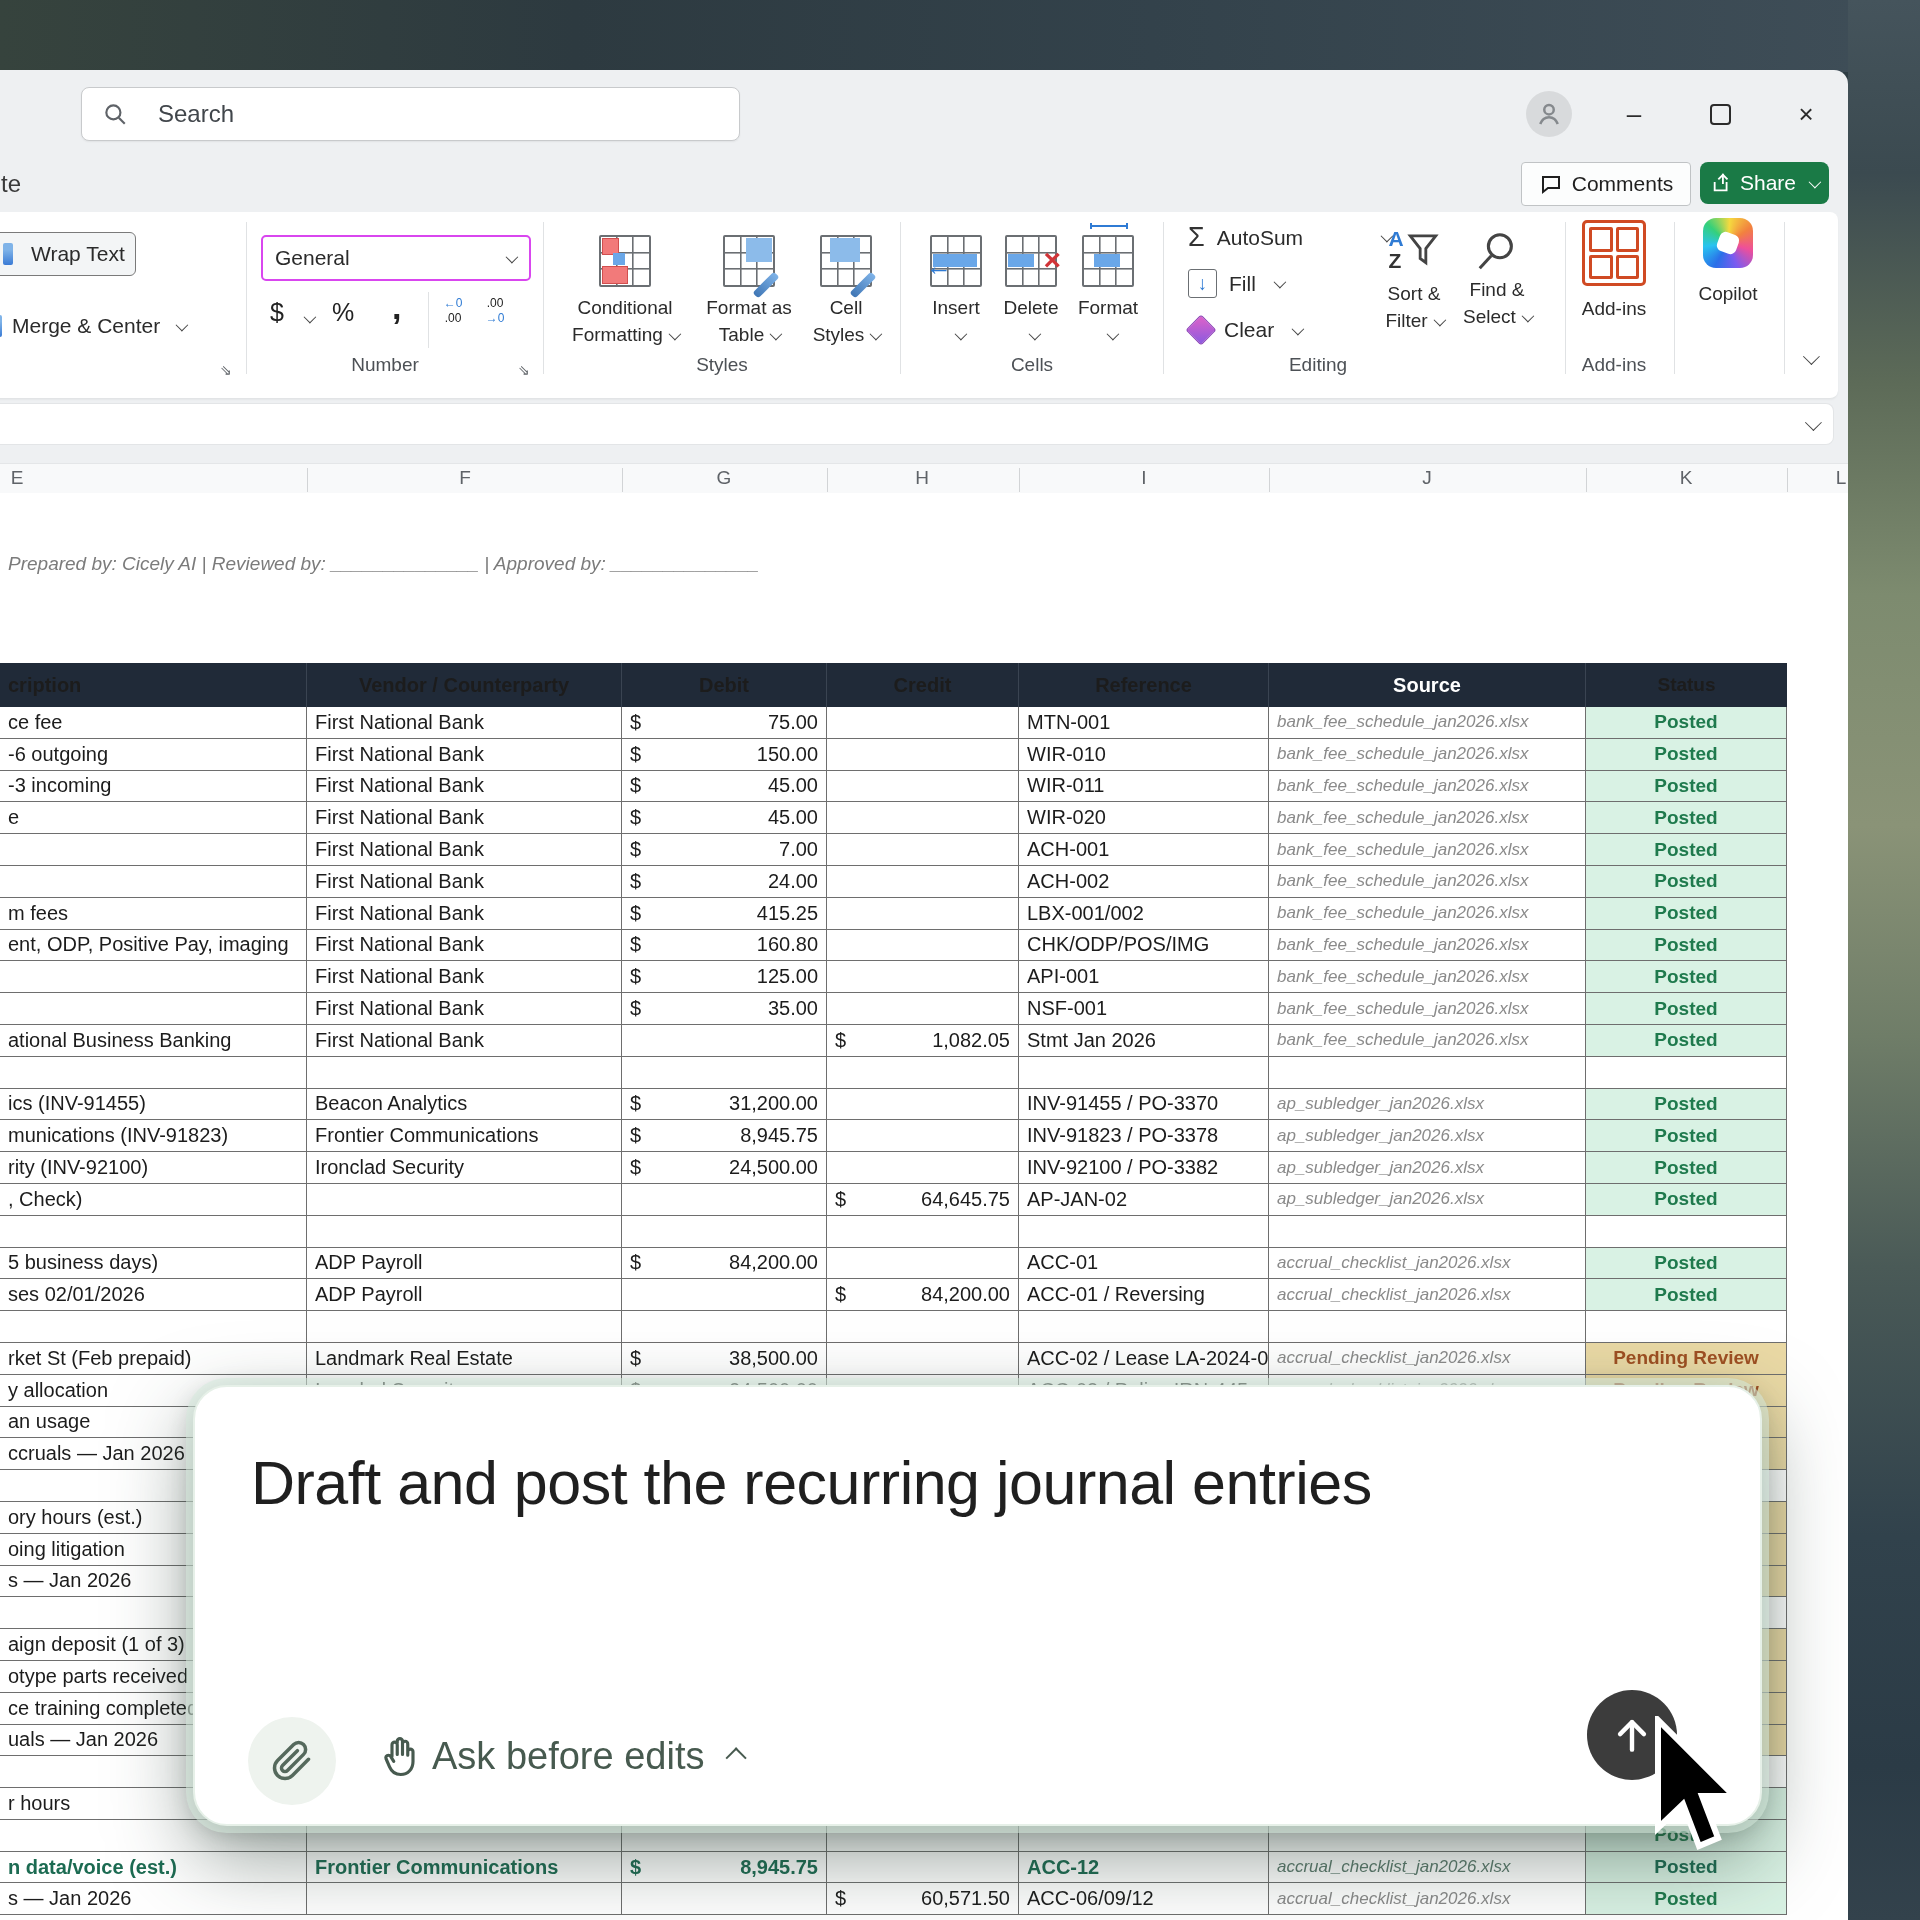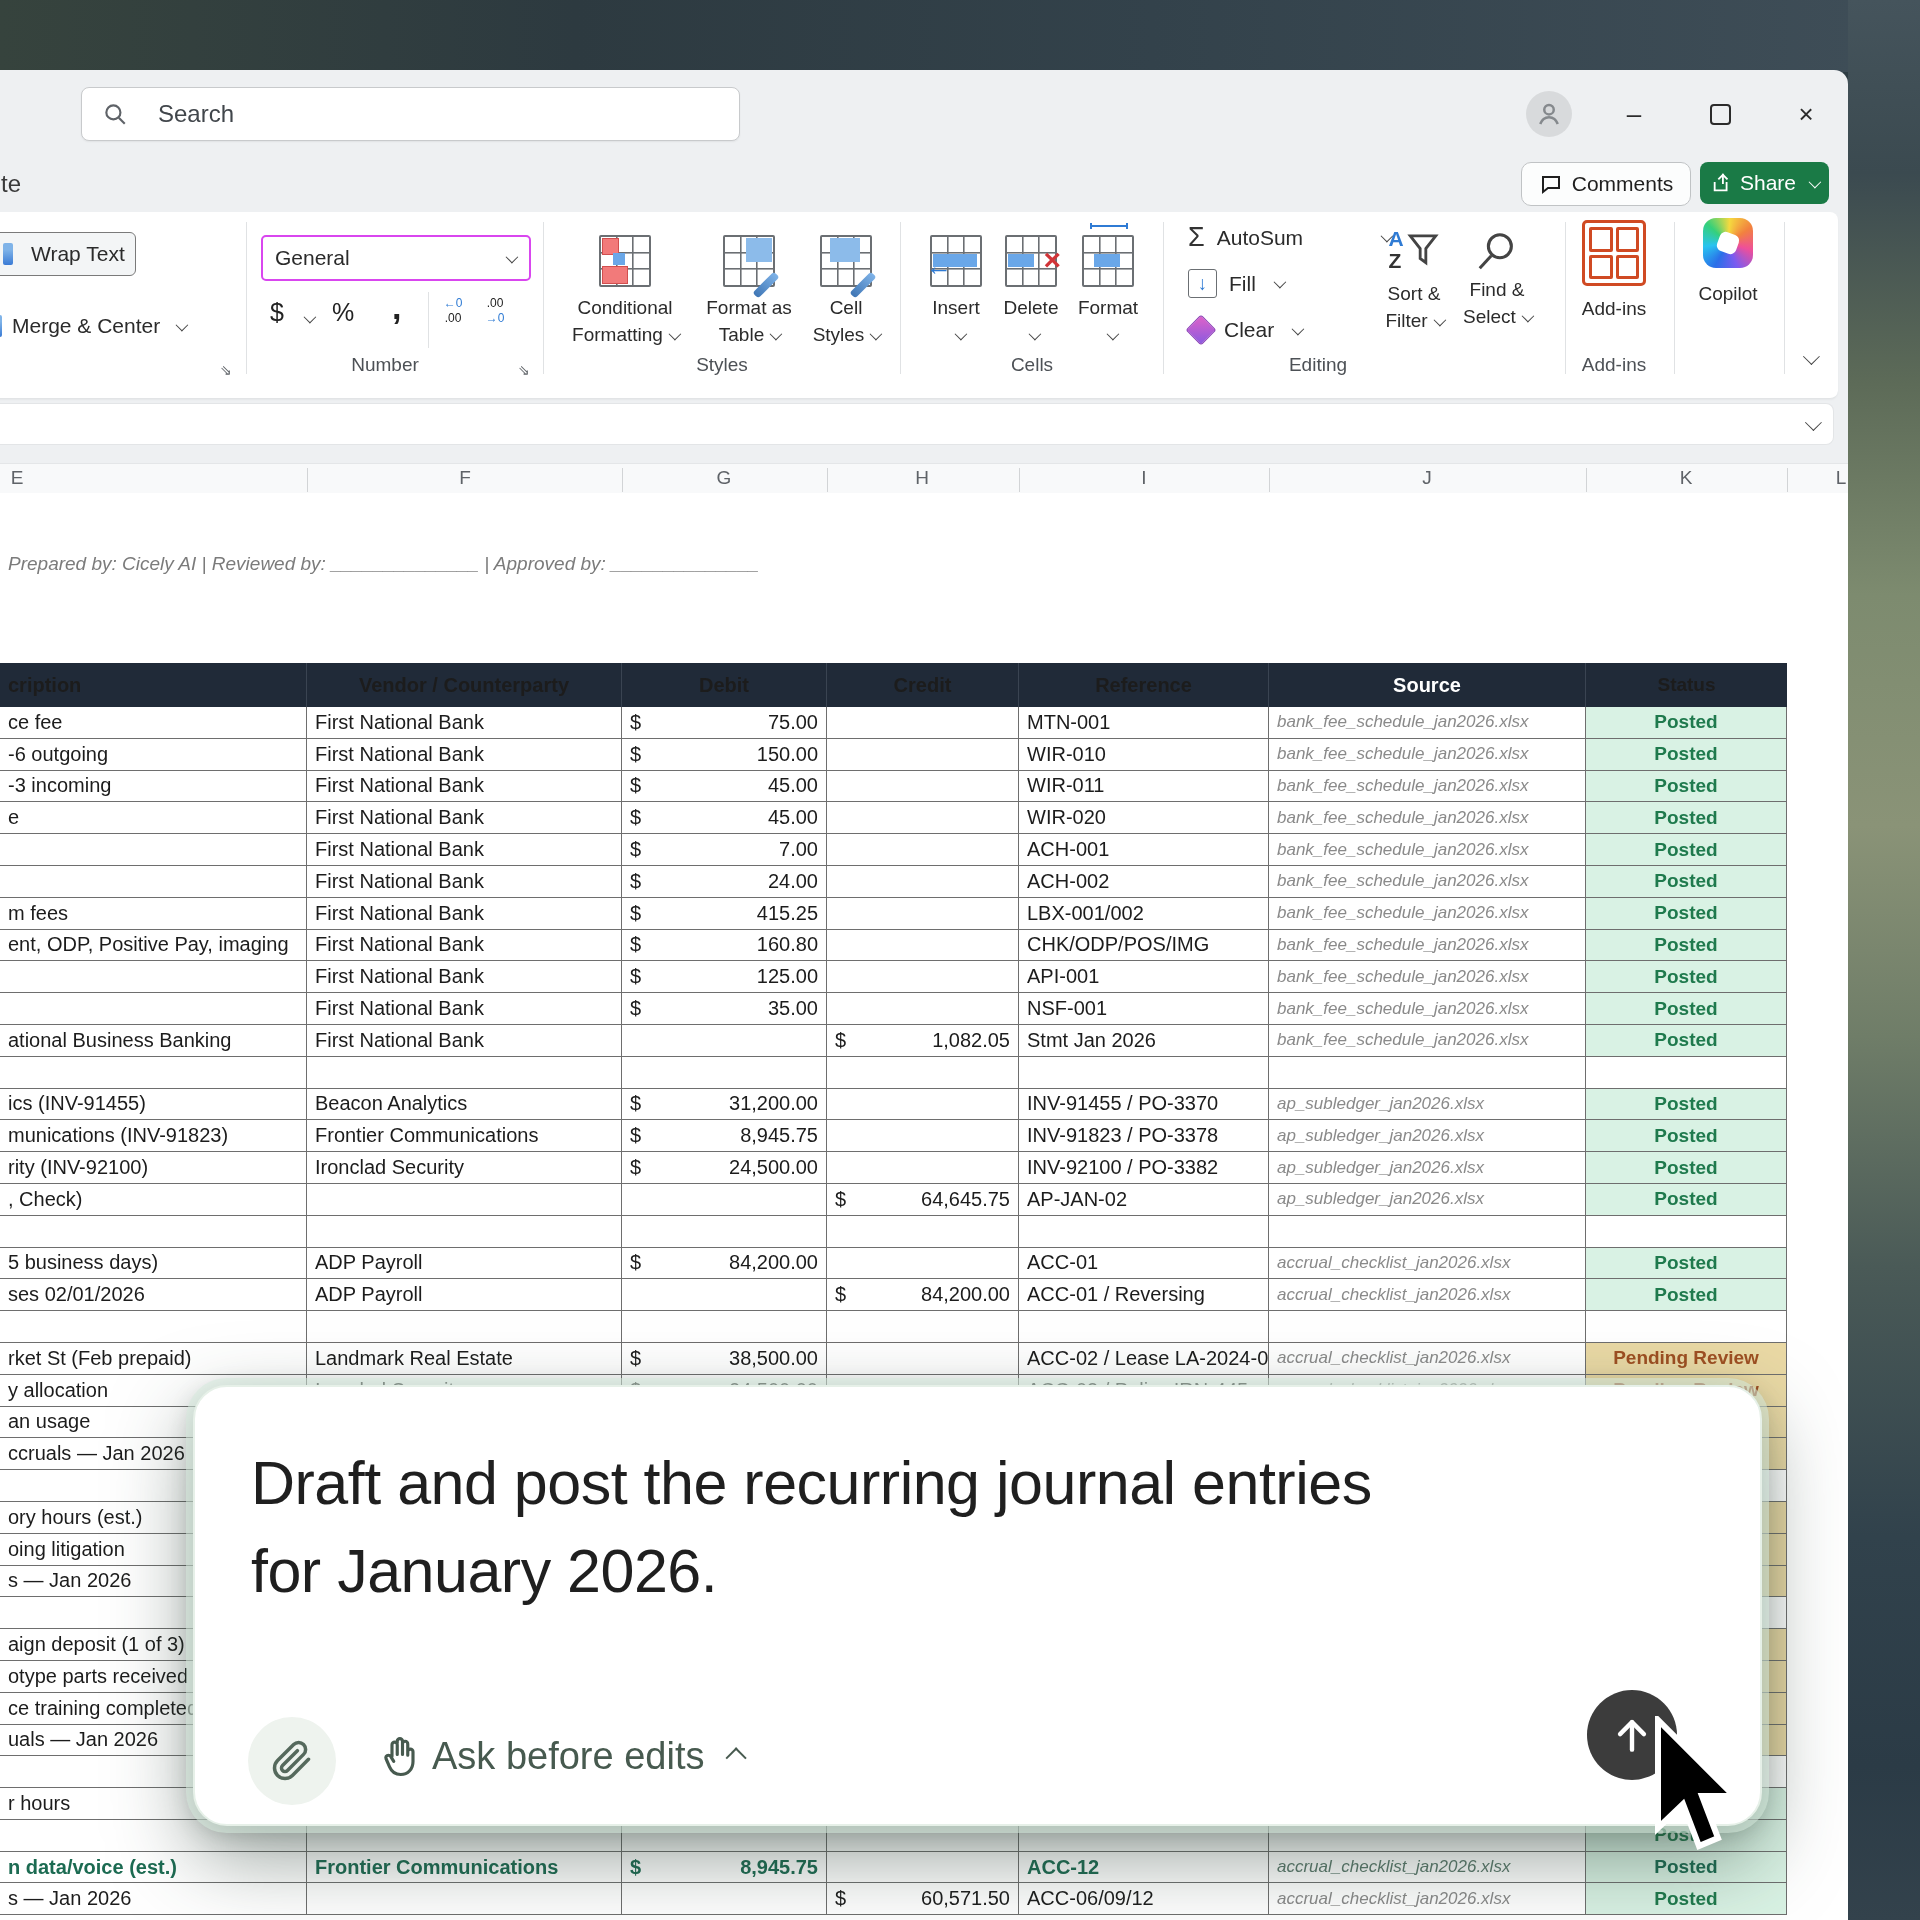--- a/index.html
+++ b/index.html
@@ -22,21 +22,21 @@
   #searchbox .ph{margin-left:30px;font-size:24px;color:#41464b;}
   #avatar{left:1526px;top:21px;width:46px;height:46px;border-radius:50%;background:#d8dadc;
     display:flex;align-items:center;justify-content:center;}
   .winctl{font-size:26px;color:#2b2b2b;width:40px;height:40px;display:flex;align-items:center;justify-content:center;}
   #btn-min{left:1614px;top:24px;}
   #btn-max{left:1700px;top:24px;}
   #btn-max .sq{width:17px;height:17px;border:2px solid #2b2b2b;border-radius:4px;}
   #btn-close{left:1786px;top:24px;}
   
   #tab-frag{left:1px;top:100px;font-size:24px;color:#3a3a3a;}
-  #btn-comments{left:1521px;top:92px;width:168px;height:42px;border:1px solid #c0c3c5;border-radius:10px;
+  #btn-comments{left:1521px;top:92px;width:168px;height:42px;border:1px solid #c0c3c5;border-radius:4px;
     background:#fcfdfd;display:flex;align-items:center;justify-content:center;gap:9px;font-size:21px;color:#1f1f1f;}
   #btn-share{left:1700px;top:92px;width:129px;height:42px;border-radius:8px;background:#1a7a46;
     display:flex;align-items:center;justify-content:center;gap:7px;font-size:21px;color:#fff;}
   
   #ribbon{left:-20px;top:142px;width:1858px;height:186px;background:#fff;border-radius:8px;
     border-bottom:1px solid #e2e4e6;box-shadow:0 1px 2px rgba(0,0,0,.04);}
   .rsep{width:1px;top:152px;height:152px;background:#e0e2e4;}
   .glabel{top:284px;font-size:19px;color:#4d5156;text-align:center;width:120px;}
   .launcher{font-size:14px;color:#5f6368;}
   .rlabel{font-size:21px;color:#2b2b2b;}
@@ -943,21 +943,20 @@
             <div class="td c-ref">ACC-06/09/12</div>
             <div class="td c-src">accrual_checklist_jan2026.xlsx</div>
             <div class="td c-st st-posted">Posted</div>
           </div>
         </div>
     </div>
   </div>
 
   <div id="prompt-card" class="abs">
     <div id="pl1" class="abs promptline">Draft and post the recurring journal entries</div>
-    <div id="pl2" class="abs promptline">for January 2026.</div>
     <div id="attach-circle" class="abs">
       <svg width="42" height="42" viewBox="0 0 24 24" fill="none" stroke="#55695c" stroke-width="2" stroke-linecap="round">
           <path d="M21.44 11.05l-9.19 9.19a6 6 0 0 1-8.49-8.49l9.19-9.19a4 4 0 0 1 5.66 5.66l-9.2 9.19a2 2 0 0 1-2.83-2.83l8.49-8.48"></path>
         </svg>
     </div>
     <div id="ask-row" class="abs">
       <svg width="42" height="42" viewBox="0 0 24 24" fill="none" stroke="#475a4f" stroke-width="1.8" stroke-linecap="round" stroke-linejoin="round">
           <path d="M8 11.5V5a1.5 1.5 0 0 1 3 0v5.5m0-6.5V3a1.5 1.5 0 0 1 3 0v7.5m0-6a1.5 1.5 0 0 1 3 0V11m0-2a1.5 1.5 0 0 1 3 0v5.5c0 4.2-2.8 7.5-7 7.5-3.5 0-5.2-1.6-6.4-4.4l-2-4.6c-.4-1 .2-2 1.3-2 .6 0 1.2.3 1.5.9l1.6 2.6"></path>
         </svg>
       <span class="asktext">Ask before edits</span>

